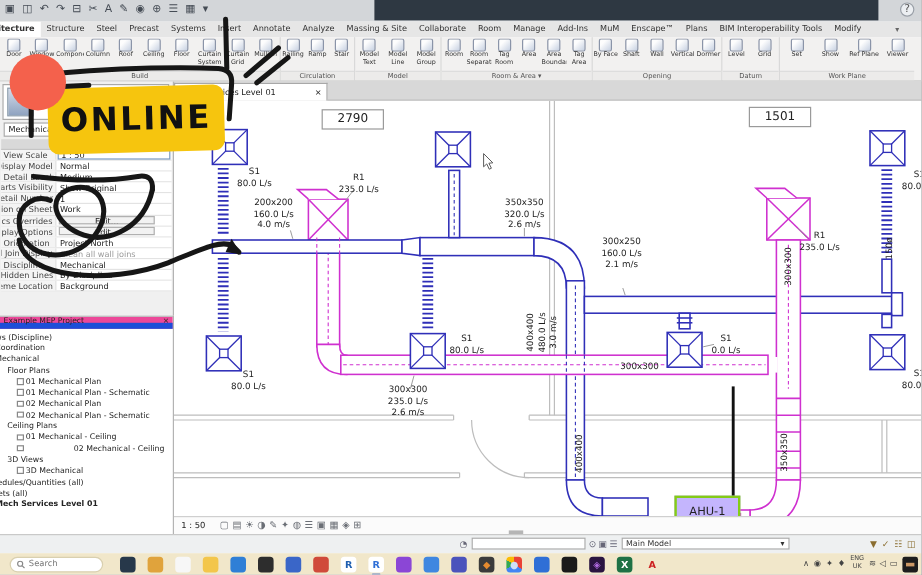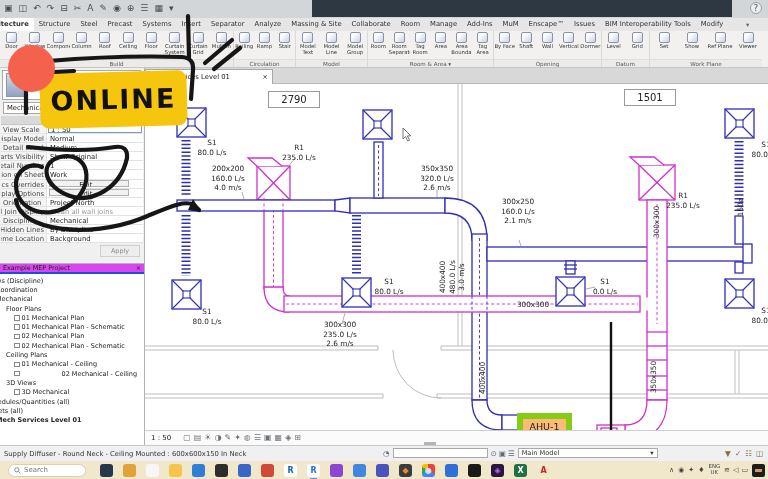--- a/index.html
+++ b/index.html
@@ -47,37 +47,37 @@
   .pval{flex:1;padding:1px 3px;white-space:nowrap;overflow:hidden}
   .pval.v-input{border:1px solid #7a9ac0;margin:0 1px;padding:0 2px}
   .pbtn{flex:1;margin:0.5px 14px 0.5px 2px;border:1px solid #b0b0b0;background:#f2f2f2;
         text-align:center;white-space:nowrap;overflow:hidden}
   .v-dim{color:#999}
   .applyrow{display:flex;justify-content:flex-end;padding:2px 4px}
   .applybtn{font-size:6.4px;color:#888;padding:1px 10px;background:#eee;border:1px solid #d0d0d0}
   
   .browser{position:absolute;left:0;top:263px;width:145px;height:182px;background:#fff;
            border-right:1px solid #b3b3b3;border-top:1px solid #b3b3b3;overflow:hidden}
-  .bheader{height:10px;background:#d946ef;border-bottom:2px solid #1d4ed8;display:flex;
+  .bheader{height:10px;background:#ec4899;border-bottom:5px solid #1d4ed8;display:flex;
            justify-content:space-between;align-items:center;font-size:6.4px;padding:0 3px}
   .btree{padding-top:2px;font-size:6.5px}
   .titem{display:flex;align-items:center;height:9.3px;margin-left:-14px;white-space:nowrap;overflow:hidden}
   .cb{width:5.5px;height:5.5px;border:1px solid #888;background:#fff;margin-right:2px;flex:none;display:none}
   
   .canvas-tabs{position:absolute;left:145px;top:68px;width:623px;height:16px;background:#d8d8d8;
                border-bottom:1px solid #b9b9b9}
   .vtab{position:absolute;left:0;top:1px;width:128px;height:15px;background:#fff;
         border:1px solid #a8a8a8;border-bottom:none;font-size:6.8px;display:flex;
         align-items:center;justify-content:space-between;padding:0 4px;white-space:nowrap;overflow:hidden}
   .canvas-draw{position:absolute;left:145px;top:84px;width:623px;height:346px;background:#fff;overflow:hidden}
   .draw{position:absolute;left:0;top:0}
   .roomtag{position:absolute;width:52px;height:17px;border:1px solid #9a9a9a;background:#fff;
            font-size:10px;display:flex;align-items:center;justify-content:center;color:#222}
-  .ahu{position:absolute;left:372px;top:329px;width:55px;height:27px;border:6px solid #84cc16;
-       background:#fdba74;font-size:9.5px;display:flex;align-items:center;justify-content:center}
+  .ahu{position:absolute;left:417px;top:329px;width:55px;height:27px;border:2px solid #84cc16;
+       background:#c4b5fd;font-size:9.5px;display:flex;align-items:center;justify-content:center}
   .clabel{position:absolute;font-size:7.3px;line-height:1.32;text-align:center;white-space:pre;color:#1c1c1c}
   
   .wl{stroke:#bdbdbd;stroke-width:1;fill:none}
   .db{stroke:var(--blue);stroke-width:1.3;fill:#fff}
   .dbl{stroke:var(--blue);stroke-width:1.3;fill:none}
   .dm{stroke:var(--magenta);stroke-width:1.3;fill:#fff}
   .dml{stroke:var(--magenta);stroke-width:1.3;fill:none}
   .fx{stroke:var(--blue);stroke-width:9;stroke-dasharray:1.5 2.3;fill:none}
   .dshb{stroke:var(--blue);stroke-width:0.9;stroke-dasharray:3 2.4;fill:none}
   .dshm{stroke:var(--magenta);stroke-width:0.9;stroke-dasharray:3 2.4;fill:none}
@@ -153,39 +153,39 @@
       <span class="tab">Structure</span>
 
       <span class="tab">Steel</span>
 
       <span class="tab">Precast</span>
 
       <span class="tab">Systems</span>
 
       <span class="tab">Insert</span>
 
-      <span class="tab">Separator</span>
+      <span class="tab">Annotate</span>
 
       <span class="tab">Analyze</span>
 
       <span class="tab">Massing &amp; Site</span>
 
       <span class="tab">Collaborate</span>
 
       <span class="tab">Room</span>
 
       <span class="tab">Manage</span>
 
       <span class="tab">Add-Ins</span>
 
       <span class="tab">MuM</span>
 
       <span class="tab">Enscape™</span>
 
-      <span class="tab">Issues</span>
+      <span class="tab">Plans</span>
 
       <span class="tab">BIM Interoperability Tools</span>
 
       <span class="tab">Modify</span>
 
   </div>
   <span class="tabmore" style="position:absolute;left:742px;top:19px">▾</span>
 
   <div class="ribbon">
     <div class="rpanel" style="width:234px">
@@ -411,23 +411,20 @@
       <span class="plabel">Discipline</span>
       <span class="pval">Mechanical</span>
     </div>
     <div class="prow">
       <span class="plabel">Show Hidden Lines</span>
       <span class="pval">By Discipline</span>
     </div>
     <div class="prow">
       <span class="plabel">Color Scheme Location</span>
       <span class="pval">Background</span>
-    </div>
-    <div class="applyrow">
-      <span class="applybtn">Apply</span>
     </div>
   </div>
 
   <div class="browser">
     <div class="bheader">
       <span>Example MEP Project</span>
       <span>×</span>
     </div>
     <div class="btree">
 
@@ -714,21 +711,20 @@
         <span class="vicon">☰</span>
         <span class="vicon">▣</span>
         <span class="vicon">▦</span>
         <span class="vicon">◈</span>
         <span class="vicon">⊞</span>
     </span>
   </div>
   <div class="splitter"></div>
 
   <div class="statusbar">
-    <span class="sel-text">Supply Diffuser - Round Neck - Ceiling Mounted : 600x600x150 In Neck</span>
     <div class="ws-group">
       <span class="sicon">◔</span>
       <span class="ws-input"></span>
       <span style="display:flex;gap:2px">
         <span class="sicon">⊙</span>
           <span class="sicon">▣</span>
           <span class="sicon">☰</span>
       </span>
       <span class="mm-select">
         <span>Main Model</span>

